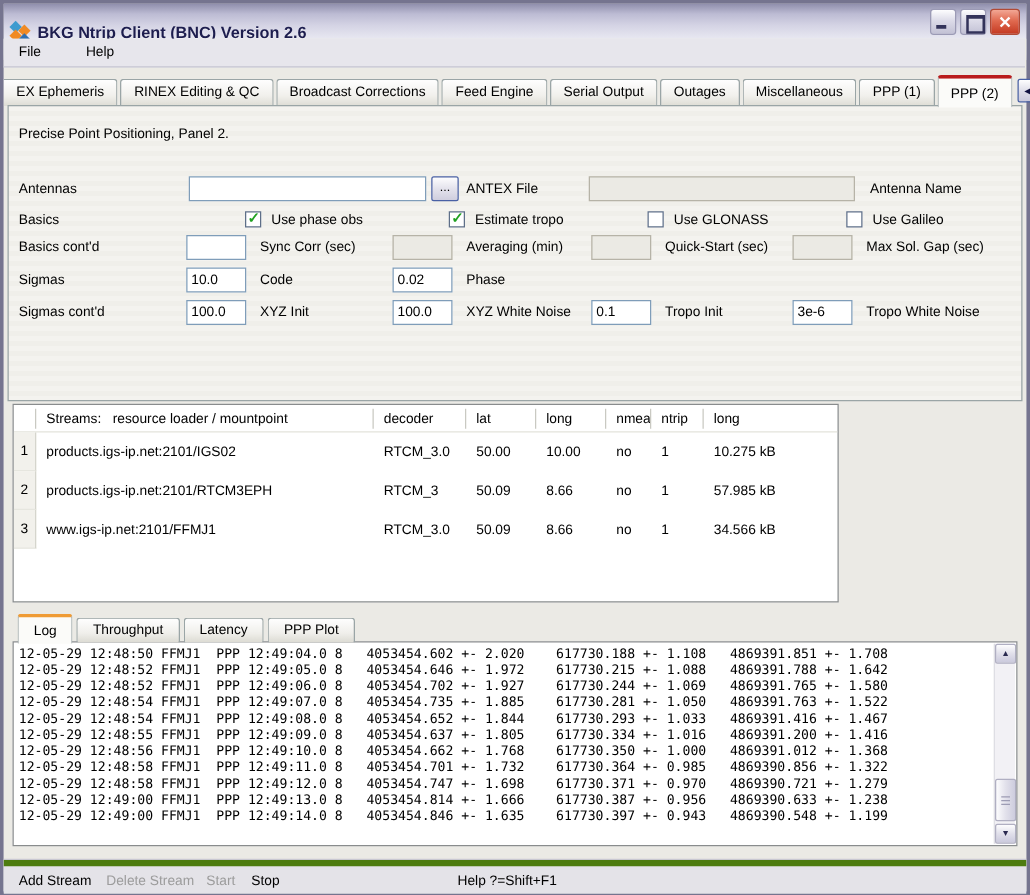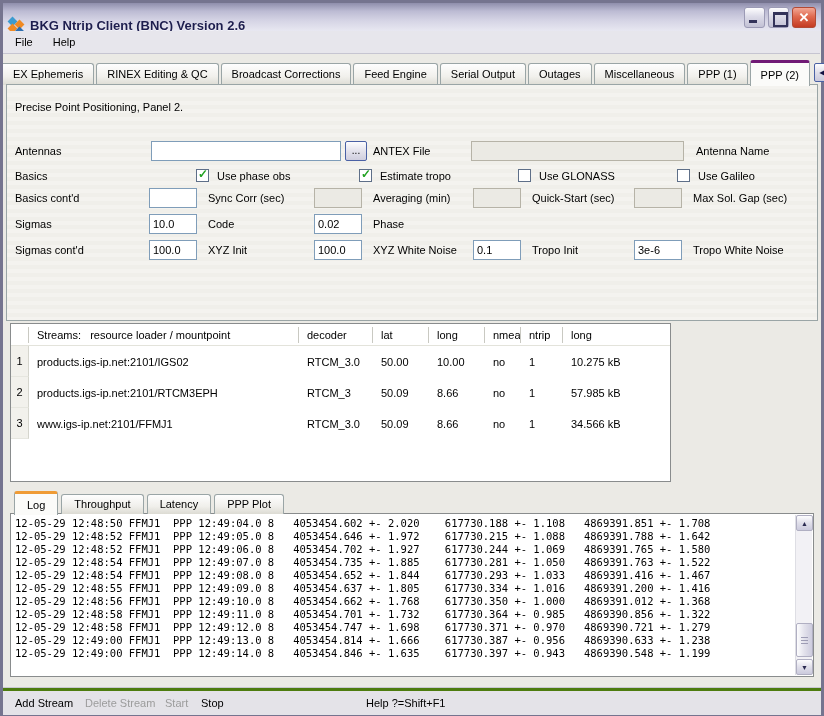--- a/index.html
+++ b/index.html
@@ -23,31 +23,31 @@
   .wbtn { width:21px; height:21px; border:1px solid #9B9AB5; border-radius:3px;
     background:linear-gradient(180deg,#FDFDFE,#DCDBE8 45%,#C2C1D5); position:relative; cursor:default; }
   .wbtn.close { width:24px; border-color:#B14A35; background:linear-gradient(180deg,#F2A795,#E06A50 45%,#C43A22); color:#fff; font-weight:bold; font-size:13px; text-align:center; line-height:19px; }
   .wbtn.min::after { content:""; position:absolute; left:4px; bottom:4px; width:8px; height:3px; background:#33335A; }
   .wbtn.max::after { content:""; position:absolute; left:4px; top:4px; width:11px; height:10px; border:2px solid #33335A; border-top-width:3px; }
 
   
   .client { position:absolute; top:28px; left:0; right:0; bottom:0; background:#EBEAE5; }
 
   .menubar { position:absolute; top:0; left:0; right:1px; height:23px; background:#E7E6EC;
-    border-bottom:1px solid #C6C5D1; display:flex; align-items:center; padding-left:6px; gap:8px; }
+    border-bottom:1px solid #C6C5D1; display:flex; align-items:center; padding-left:6px; gap:24px; }
   .menu-item { padding:2px 6px; }
 
   
   .tabbar { position:absolute; top:26px; left:0; right:0; height:28px; display:flex; align-items:flex-end; }
   .tab { height:22px; line-height:20px; padding:0 10px; margin-right:2px; white-space:nowrap;
     background:linear-gradient(180deg,#FEFEFE,#F1F0EC 60%,#DDDCD4); border:1px solid #9AA5A6;
     border-bottom:none; border-radius:3px 3px 0 0; }
   .tab.first { border-left:none; border-radius:0 3px 0 0; }
   .tab.sel { height:26px; line-height:24px; background:#FBFBF9; position:relative; z-index:3;
-    border-top:3px solid #701a75; margin-bottom:-1px; }
+    border-top:3px solid #b91c1c; margin-bottom:-1px; }
   .tabscroll { margin-left:2px; margin-bottom:3px; display:flex; gap:2px; }
   .tsbtn { width:17px; height:19px; border:1px solid #4A61A5; border-radius:2px;
     background:linear-gradient(180deg,#FDFDFE,#DFDEE9 50%,#C9C8DB); font-size:8px; line-height:17px; text-align:center; color:#101040; }
 
   
   .pane { position:absolute; top:53px; left:3px; width:812px; height:237px;
     border:1px solid #9AA5A6; background:repeating-linear-gradient(180deg,#F4F3EF 0 4px,#F0EFEA 4px 8px); }
   .caption { position:absolute; left:8px; top:16px; }
   .frow { position:absolute; left:0; width:100%; height:20px; }
   .frow > * { position:absolute; }
@@ -89,21 +89,21 @@
   .vscroll { position:absolute; top:1px; right:1px; bottom:1px; width:17px; background:#F2F1F5; border-left:1px solid #DEDEE4; }
   .sbtn { position:absolute; left:0; width:17px; height:16px; border:1px solid #B0AFC2; border-radius:2px;
     background:linear-gradient(180deg,#FDFDFE,#E0DFEA 50%,#CBCADD); font-size:7px; text-align:center; line-height:15px; color:#2A2A50; }
   .sbtn.up { top:0; } .sbtn.down { bottom:0; }
   .sthumb { position:absolute; left:0; width:17px; bottom:18px; height:34px; border:1px solid #B0AFC2; border-radius:2px;
     background:linear-gradient(90deg,#FDFDFE,#E2E1EB 50%,#CDCCDE); }
   .sthumb::after { content:""; position:absolute; left:4px; right:4px; top:13px; height:1px;
     background:#9D9CB4; box-shadow:0 3px 0 #9D9CB4, 0 6px 0 #9D9CB4; }
 
   
-  .toolbar { position:absolute; left:0; right:0; top:657px; height:27px; background:#E4E3E8; border-top:3px solid #4d7c0f; box-shadow:0 -1px 0 #C9C8D2; }
+  .toolbar { position:absolute; left:0; right:0; top:657px; height:27px; background:#E4E3E8; border-top:5px solid #4d7c0f; box-shadow:0 -1px 0 #C9C8D2; }
   .toolbar > * { position:absolute; top:6px; background:none; border:none; font-family:"Liberation Sans",sans-serif; font-size:11px; color:#000; }
   .toolbar .off { color:#9C9C9C; }
   .tb-add { left:12px; } .tb-del { left:82px; } .tb-start { left:162px; } .tb-stop { left:198px; } .tb-help { left:363px; }
 </style>
 </head>
 <body>
 
 <div class="win">
 
   <div class="titlebar">

